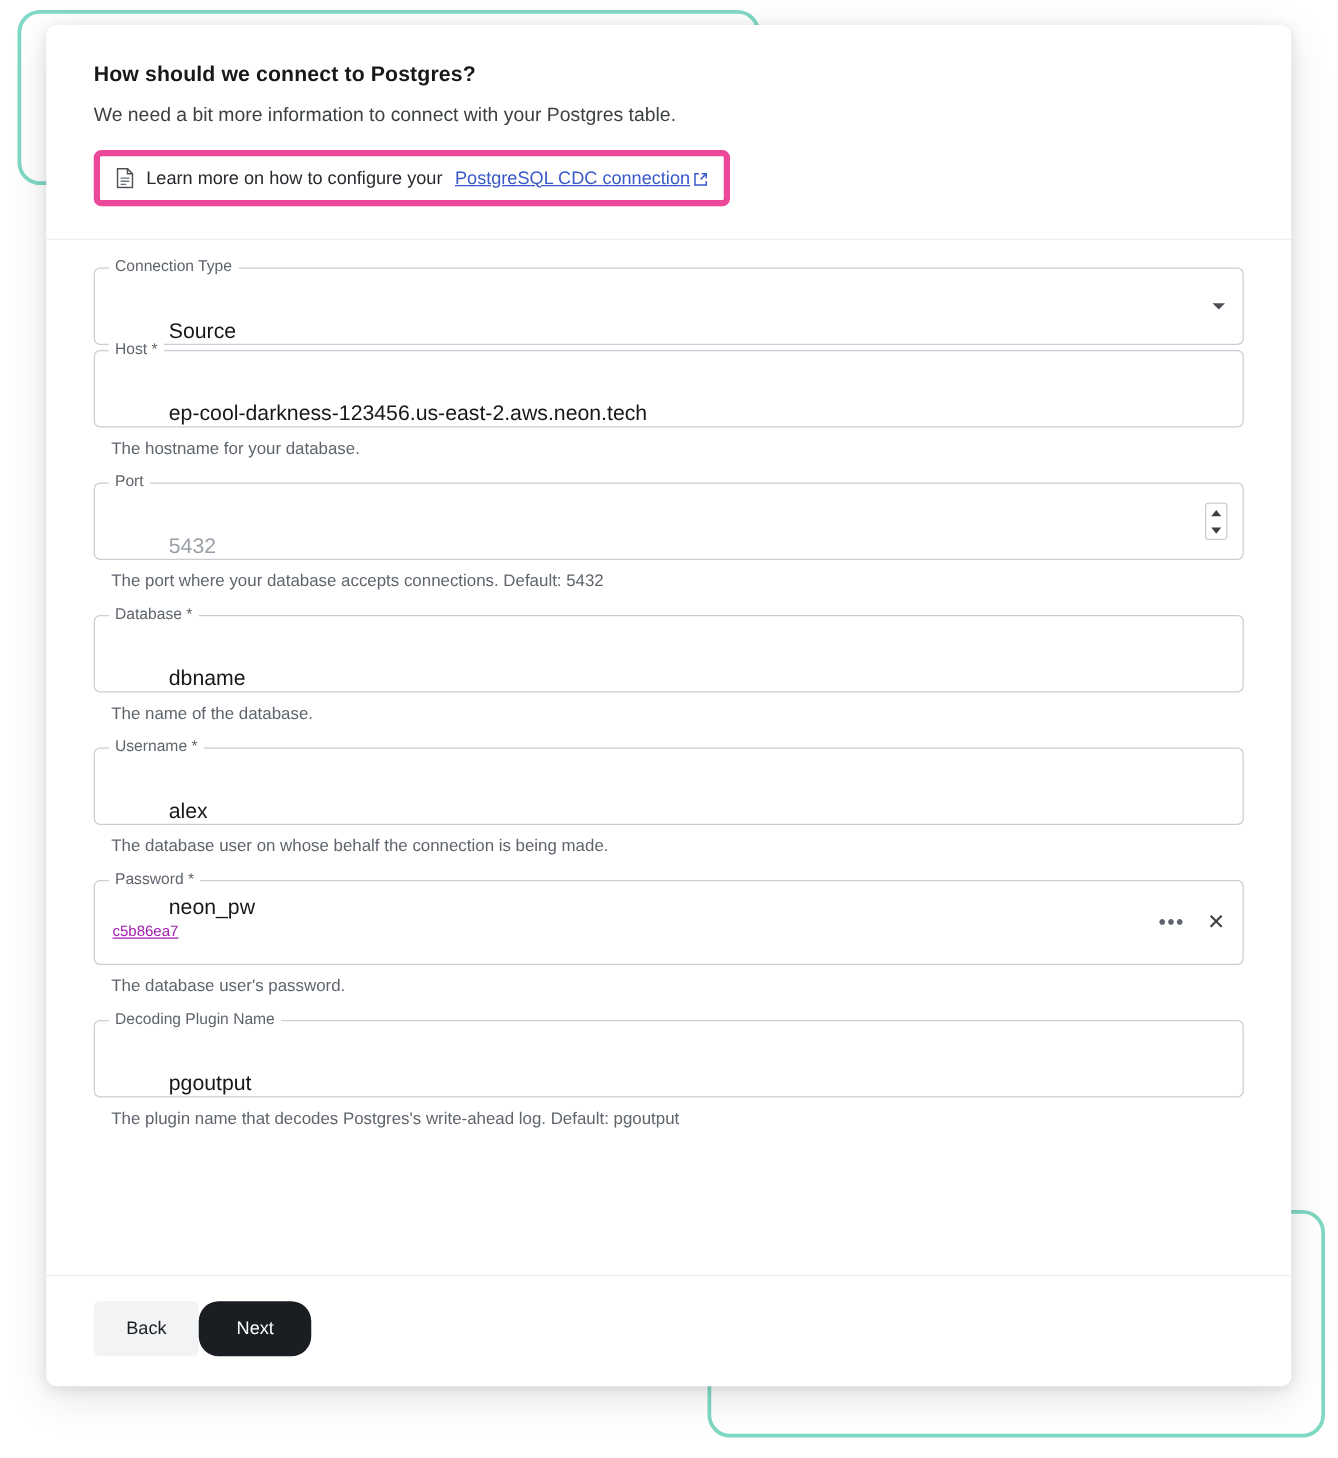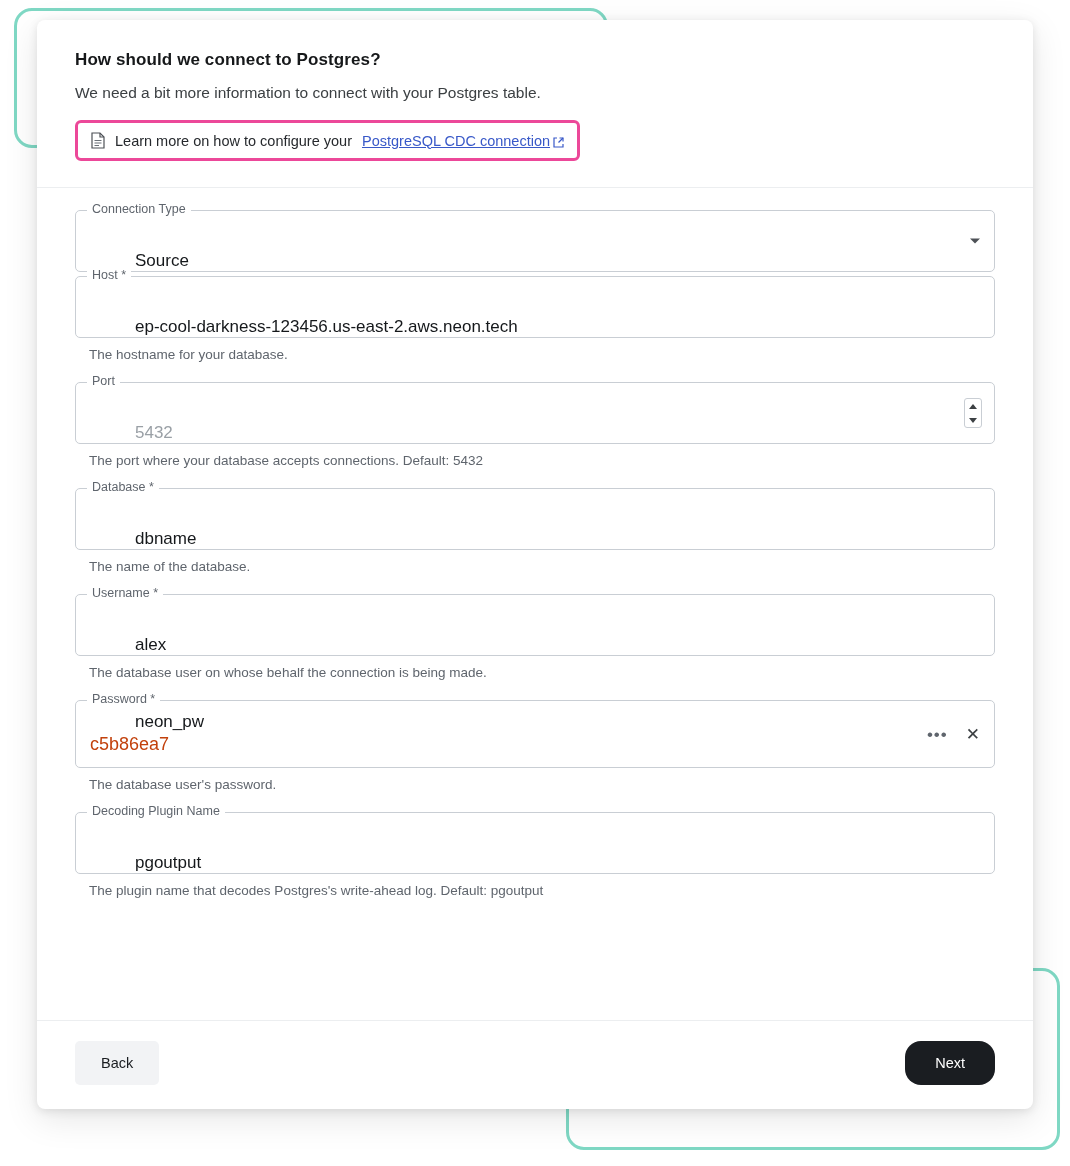--- a/index.html
+++ b/index.html
@@ -73,21 +73,21 @@
   .dialog-subtitle {
     font-size: 15.5px;
     color: #3c4043;
     margin: 0 0 18px 0;
   }
 
   .info-chip {
     display: inline-flex;
     align-items: center;
     gap: 10px;
-    border: 3px solid #ec4899;
+    border: 5px solid #ec4899;
     border-radius: 6px;
     padding: 9px 13px;
     background: #ffffff;
     font-size: 14.5px;
     color: #26292d;
   }
   .info-chip .doc-icon {
     display: inline-block;
     width: 14px;
     height: 17px;
@@ -182,40 +182,39 @@
     border-bottom: 5px solid #3c4043;
   }
   .spinner .arrow-dn {
     width: 0; height: 0;
     border-left: 4px solid transparent;
     border-right: 4px solid transparent;
     border-top: 5px solid #3c4043;
   }
 
   .pw-wrap { display: flex; flex-direction: column; gap: 2px; }
-  .pw-sub { font-size: 18px; color: #c2410c; }
+  .pw-sub { font-size: 12px; color: #a21caf; text-decoration: underline; }
   .pw-actions {
     position: absolute;
     right: 14px;
     top: 50%;
     transform: translateY(-50%);
     display: flex;
     align-items: center;
     gap: 18px;
   }
   .dots { font-size: 17px; color: #5f656d; letter-spacing: 1px; line-height: 1; }
   .x-btn { font-size: 17px; color: #3c4043; line-height: 1; }
 
   .dialog-footer {
     flex: 0 0 auto;
     border-top: 1px solid #eceef0;
     padding: 20px 38px 24px 38px;
     display: flex;
     align-items: center;
-    justify-content: space-between;
   }
   .btn-back {
     background: #f2f3f5;
     border: none;
     border-radius: 5px;
     padding: 14px 26px;
     font-size: 14.5px;
     color: #1a1d21;
     font-family: "Liberation Sans", sans-serif;
     cursor: pointer;

